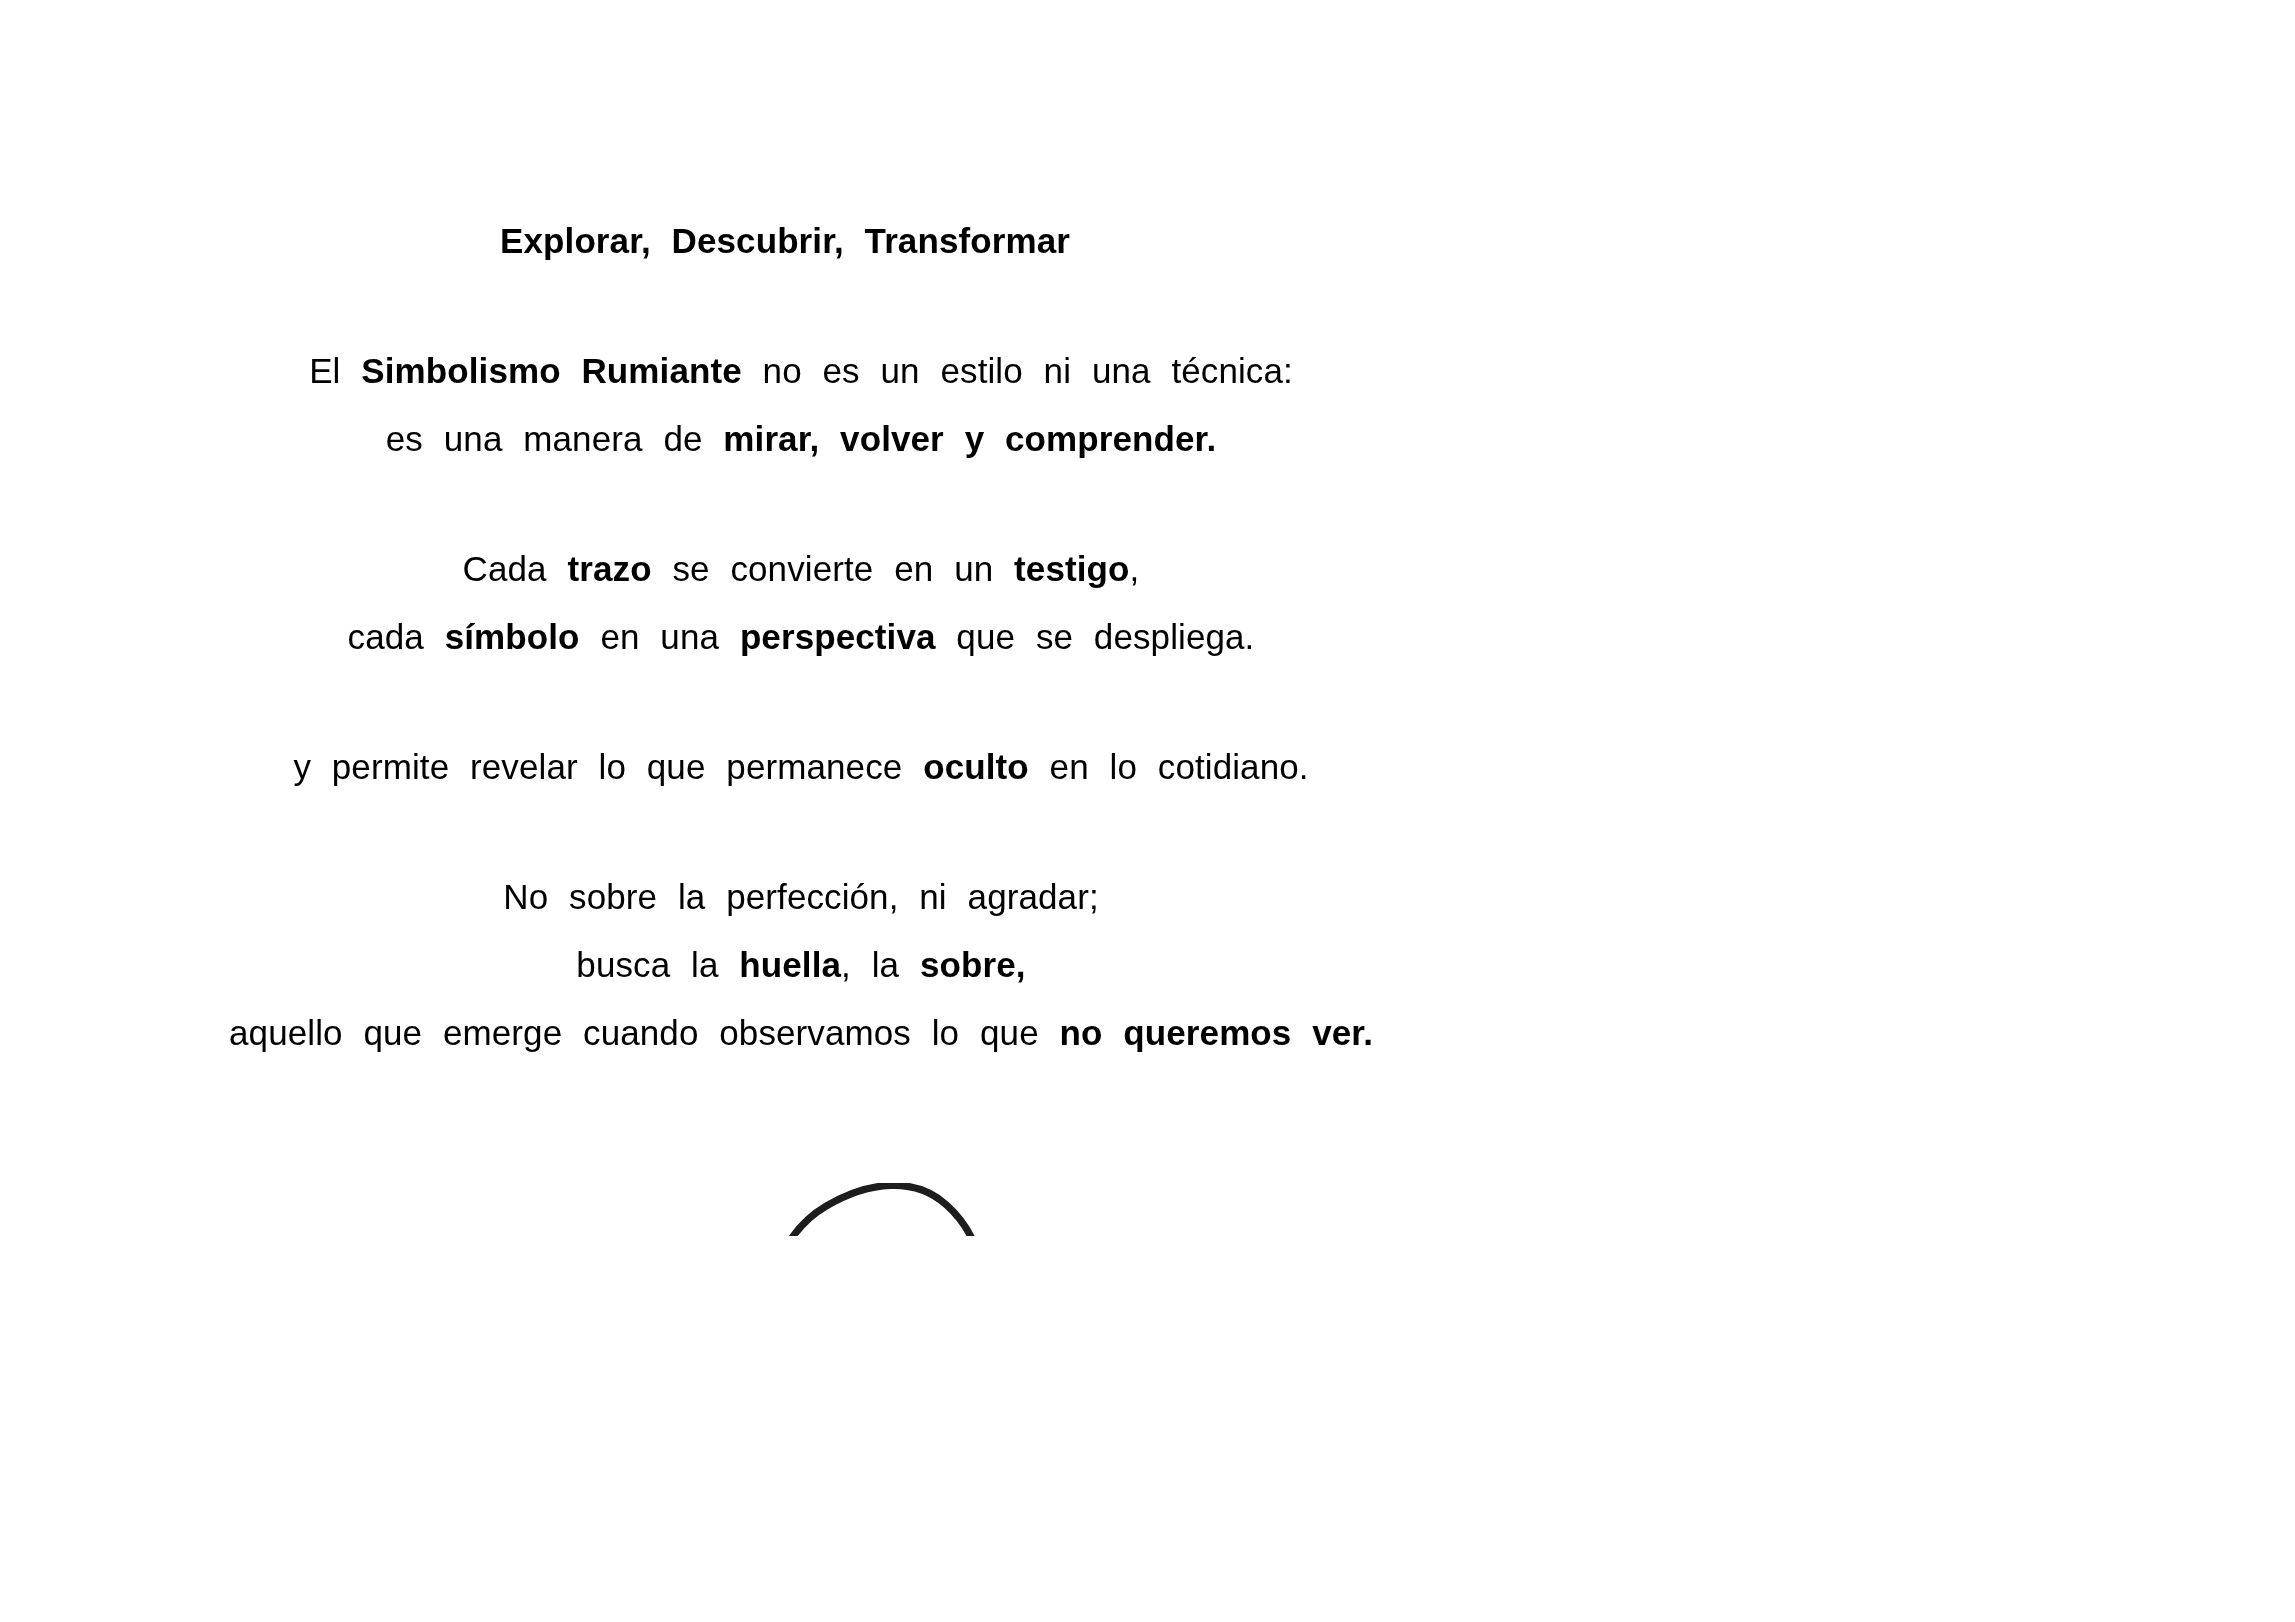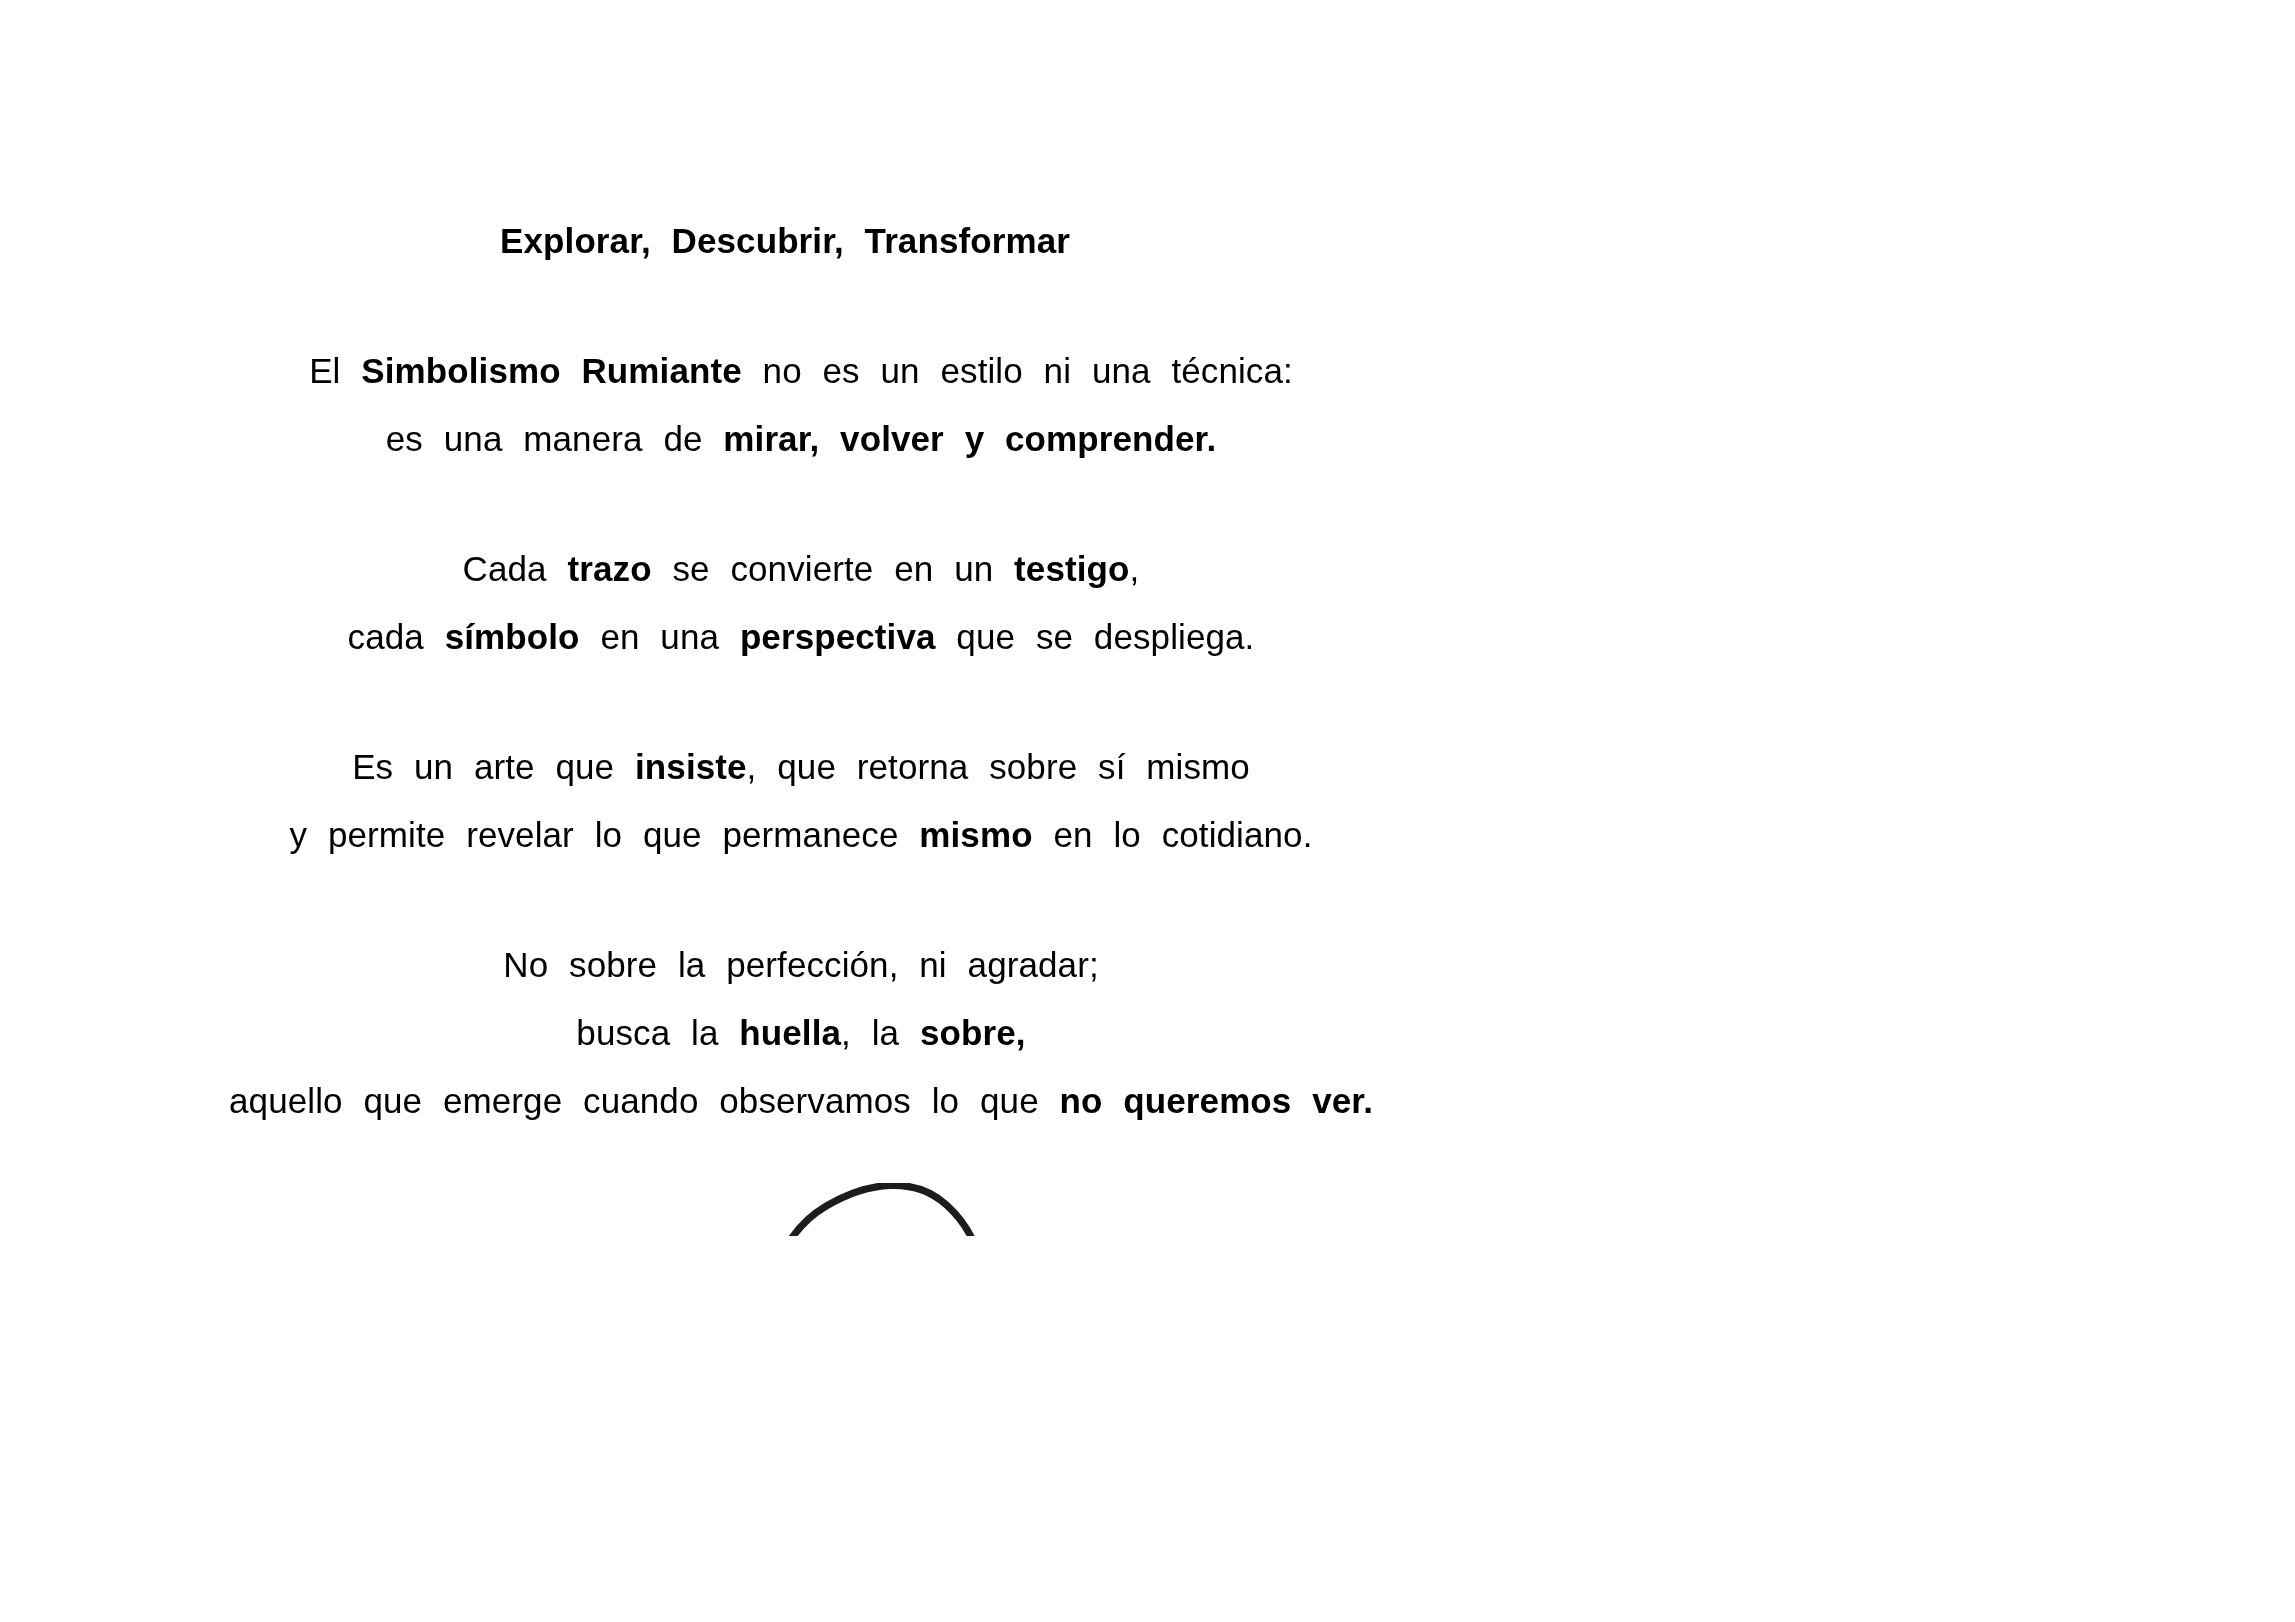--- a/index.html
+++ b/index.html
@@ -65,22 +65,21 @@
       <span class="line"><span>El </span><span class="b">Simbolismo Rumiante</span><span> no es un estilo ni una técnica:</span></span>
       <span class="line"><span>es una manera de </span><span class="b">mirar, volver y comprender.</span></span>
     </p>
 
     <p class="para">
       <span class="line"><span>Cada </span><span class="b">trazo</span><span> se convierte en un </span><span class="b">testigo</span><span>,</span></span>
       <span class="line"><span>cada </span><span class="b">símbolo</span><span> en una </span><span class="b">perspectiva</span><span> que se despliega.</span></span>
     </p>
 
     <p class="para">
-      <span class="line"><span>Es un arte que </span><span class="b">insiste</span><span>, que retorna sobre sí mismo</span></span>
-      <span class="line"><span>y permite revelar lo que permanece </span><span class="b">mismo</span><span> en lo cotidiano.</span></span>
+      <span class="line"><span>y permite revelar lo que permanece </span><span class="b">oculto</span><span> en lo cotidiano.</span></span>
     </p>
 
     <p class="para">
       <span class="line"><span>No sobre la perfección, ni agradar;</span></span>
       <span class="line"><span>busca la </span><span class="b">huella</span><span>, la </span><span class="b">sobre,</span></span>
       <span class="line"><span>aquello que emerge cuando observamos lo que </span><span class="b">no queremos ver.</span></span>
     </p>
 
   </main>
 

